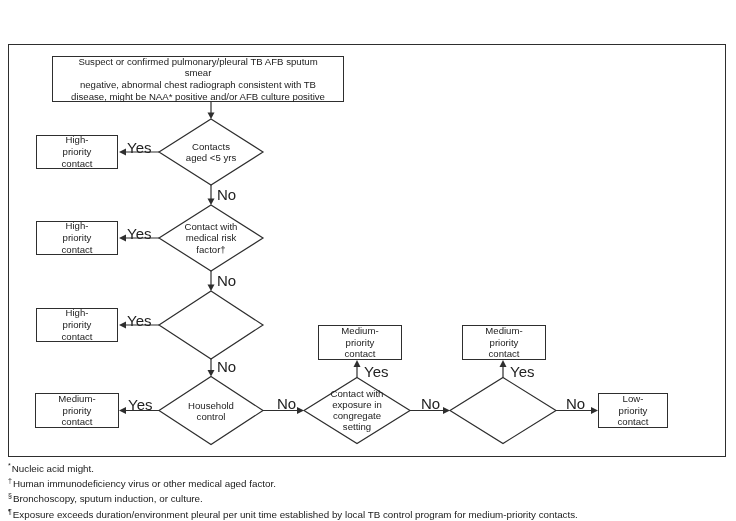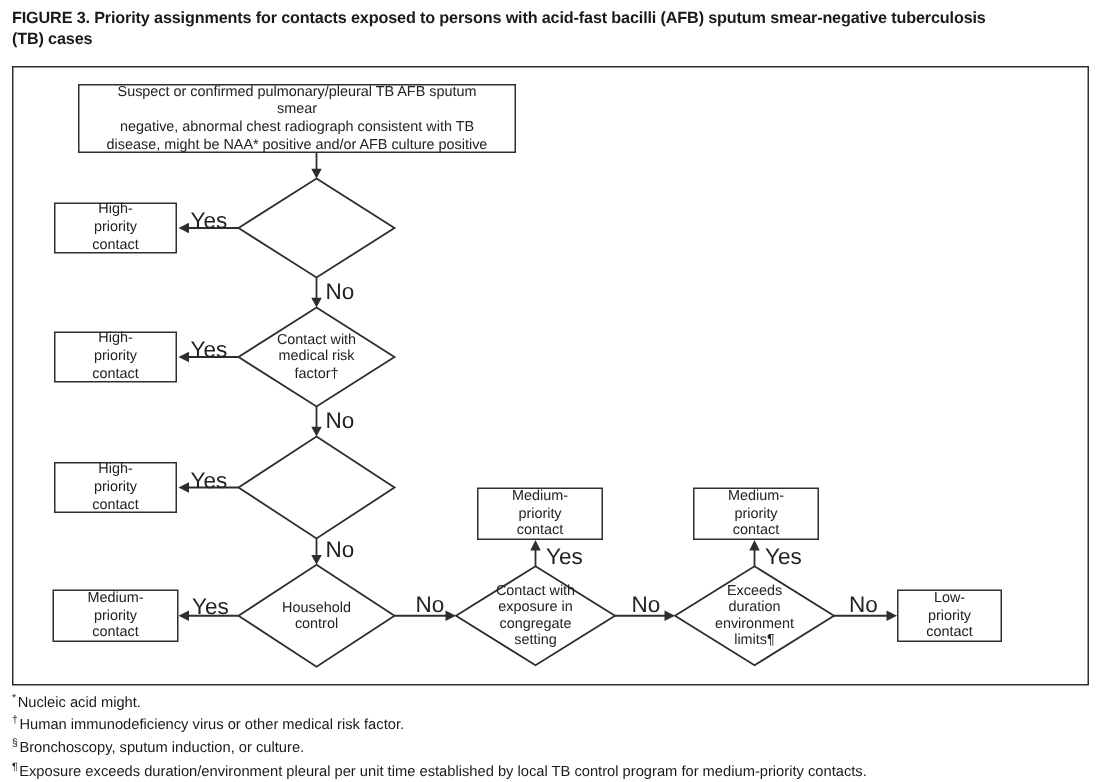--- a/index.html
+++ b/index.html
@@ -32,22 +32,20 @@
     position:absolute; left:8px; top:461px; width:726px;
     font-size:9.8px; line-height:1.32; color:#1a1a1a;
   }
   .footnote sup { font-size:0.72em; margin-right:1px; }
 </style>
 </head>
 <body>
 
 <div class="page">
 
-  <div class="title">FIGURE 3. Priority assignments for contacts exposed to persons with acid-fast bacilli (AFB) sputum smear-negative tuberculosis
-(TB) cases</div>
 
   <div class="frame"></div>
 
   <svg class="connectors" width="736" height="521" viewBox="0 0 736 521" fill="none" stroke="#2e2e2e" stroke-width="1.2">
 
     <polygon fill="#fff" points="211,119 263,152 211,185 159,152"></polygon>
     <polygon fill="#fff" points="211,205 263,238 211,271 159,238"></polygon>
     <polygon fill="#fff" points="211,291 263,325 211,359 159,325"></polygon>
     <polygon fill="#fff" points="211,376.5 263,410.5 211,444.5 159,410.5"></polygon>
     <polygon fill="#fff" points="357,377.5 410,410.5 357,443.5 304,410.5"></polygon>
@@ -121,47 +119,45 @@
   <div class="node" style="left:35px; top:393px; width:84px; height:35px;">Medium-priority
 contact</div>
   <div class="node" style="left:318px; top:325px; width:84px; height:35px;">Medium-priority
 contact</div>
   <div class="node" style="left:462px; top:325px; width:84px; height:35px;">Medium-priority
 contact</div>
 
   <div class="node" style="left:598px; top:393px; width:70px; height:35px;text-align:center;">Low-priority
 contact</div>
 
+  <div class="dtext" style="left:211px; top:152px; width:74px;">Contacts
+aged &lt;5 yrs</div>
   <div class="dtext" style="left:211px; top:238px; width:84px;">Contact with
 medical risk
 factor†</div>
   <div class="dtext" style="left:211px; top:410.5px; width:74px;">Household
 control</div>
   <div class="dtext" style="left:357px; top:410.5px; width:88px;">Contact with
 exposure in
 congregate
 setting</div>
-  <div class="dtext" style="left:503px; top:410.5px; width:88px;">Exceeds
-duration
-environment
-limits¶</div>
 
   <span class="edge-label" style="left:127px; top:139px;">Yes</span>
   <span class="edge-label" style="left:217px; top:186px;">No</span>
   <span class="edge-label" style="left:127px; top:225px;">Yes</span>
   <span class="edge-label" style="left:217px; top:272px;">No</span>
   <span class="edge-label" style="left:127px; top:312px;">Yes</span>
   <span class="edge-label" style="left:217px; top:358px;">No</span>
   <span class="edge-label" style="left:128px; top:396px;">Yes</span>
   <span class="edge-label" style="left:277px; top:395px;">No</span>
   <span class="edge-label" style="left:364px; top:363px;">Yes</span>
   <span class="edge-label" style="left:421px; top:395px;">No</span>
   <span class="edge-label" style="left:510px; top:363px;">Yes</span>
   <span class="edge-label" style="left:566px; top:395px;">No</span>
 
   <div class="footnotes">
     <div class="footnote"><sup>*</sup><span>Nucleic acid might.</span></div>
-    <div class="footnote"><sup>†</sup><span>Human immunodeficiency virus or other medical risk factor.</span></div>
+    <div class="footnote"><sup>†</sup><span>Human immunodeficiency virus or other medical aged factor.</span></div>
     <div class="footnote"><sup>§</sup><span>Bronchoscopy, sputum induction, or culture.</span></div>
     <div class="footnote"><sup>¶</sup><span>Exposure exceeds duration/environment pleural per unit time established by local TB control program for medium-priority contacts.</span></div>
   </div>
 
 </div>
 
 </body></html>

